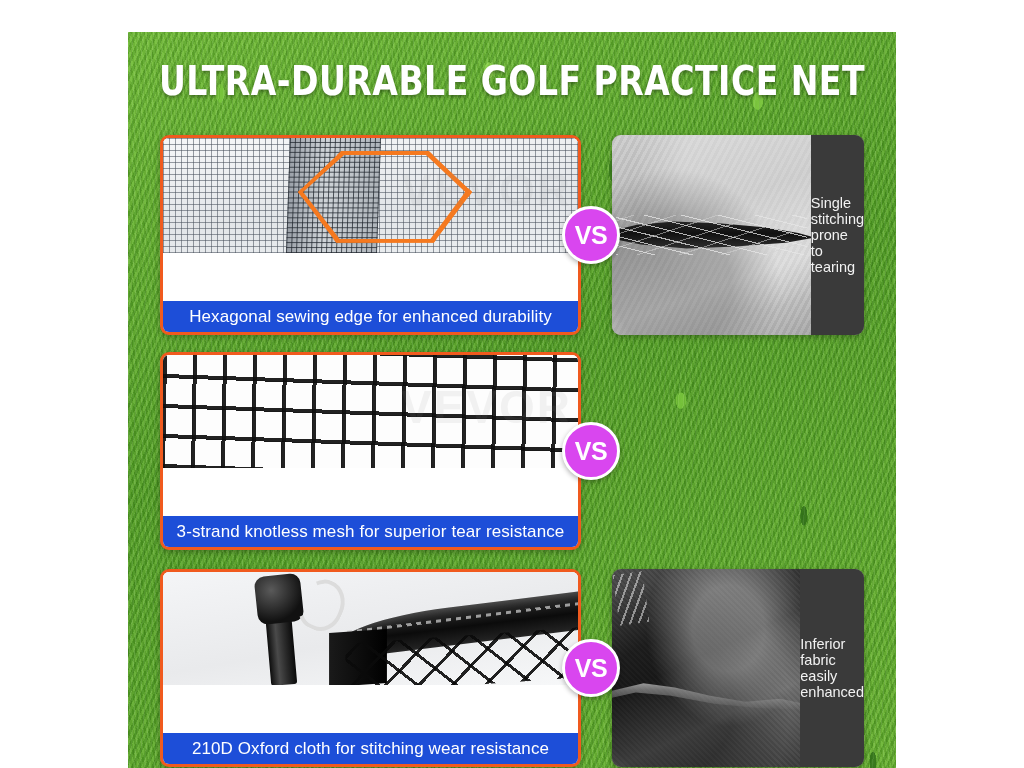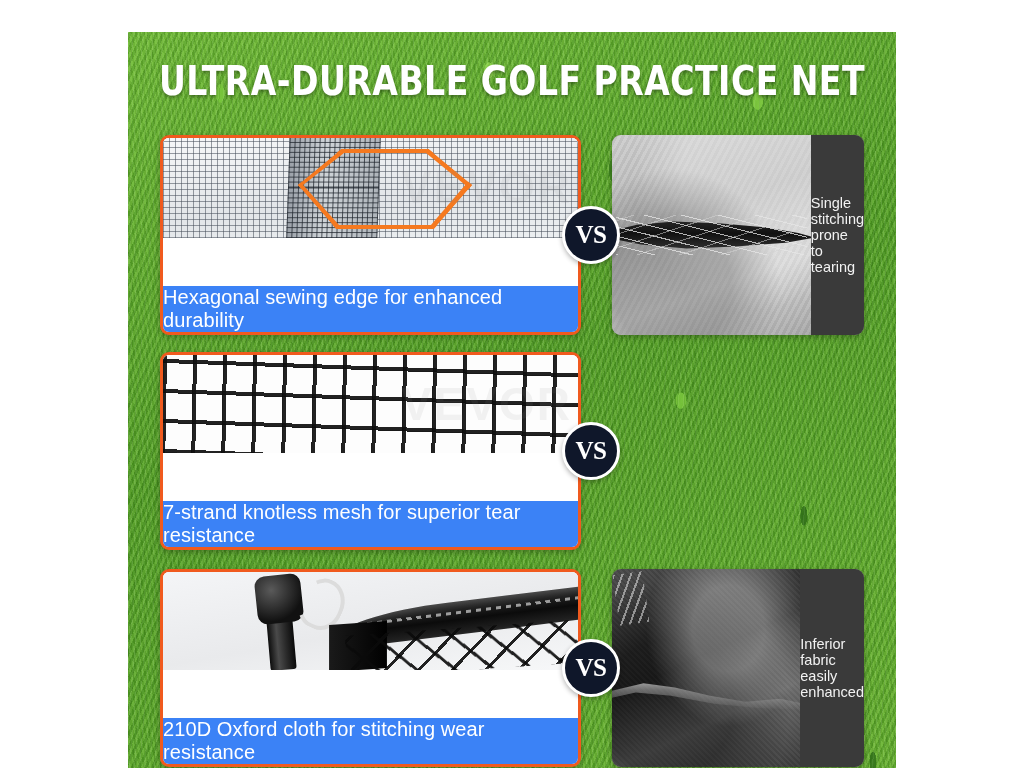--- a/index.html
+++ b/index.html
@@ -97,23 +97,23 @@
     background: #fff;
     box-shadow: 0 2px 6px rgba(0,0,0,.28);
     display: flex;
     flex-direction: column;
     z-index: 3;
     gap: 48px;
   }
   .card-good .photo { flex: 1 1 auto; position: relative; overflow: hidden; background: #f2f2f2; }
   .caption-good {
     flex: 0 0 31px;
-    background: #3b82f6;
+    background: #1d4ed8;
     color: #fff;
-    font-size: 20px;
+    font-size: 17px;
     display: flex;
     align-items: center;
     justify-content: center;
     letter-spacing: .1px;
   }
 
   
   .card-bad {
     position: absolute;
     left: 612px;
@@ -138,24 +138,24 @@
   }
 
   
   .vs-badge {
     position: absolute;
     left: 562px;
     top: 50%;
     transform: translateY(-50%);
     width: 58px; height: 58px;
     border-radius: 50%;
-    background: #0f172a;
+    background: #d946ef;
     border: 3px solid #ffffff;
     color: #ffffff;
-    font-family: Liberation Serif, serif;
+    font-family: Liberation Sans, sans-serif;
     font-weight: 700;
     font-size: 25px;
     letter-spacing: -0.5px;
     display: flex;
     align-items: center;
     justify-content: center;
     box-shadow: 0 2px 5px rgba(0,0,0,.3);
     z-index: 9;
   }
 
@@ -384,21 +384,21 @@
     </div>
   </div>
 
   <div class="row" id="row-1">
 
     <div class="card-good">
       <div class="photo">
         <div class="art-knotless"></div>
         <div class="wm">VEVOR</div>
       </div>
-      <div class="caption-good">7-strand knotless mesh for superior tear resistance</div>
+      <div class="caption-good">3-strand knotless mesh for superior tear resistance</div>
     </div>
 
     <div class="vs-badge">VS</div>
 
   </div>
 
   <div class="row" id="row-2">
 
     <div class="card-good">
       <div class="photo">

